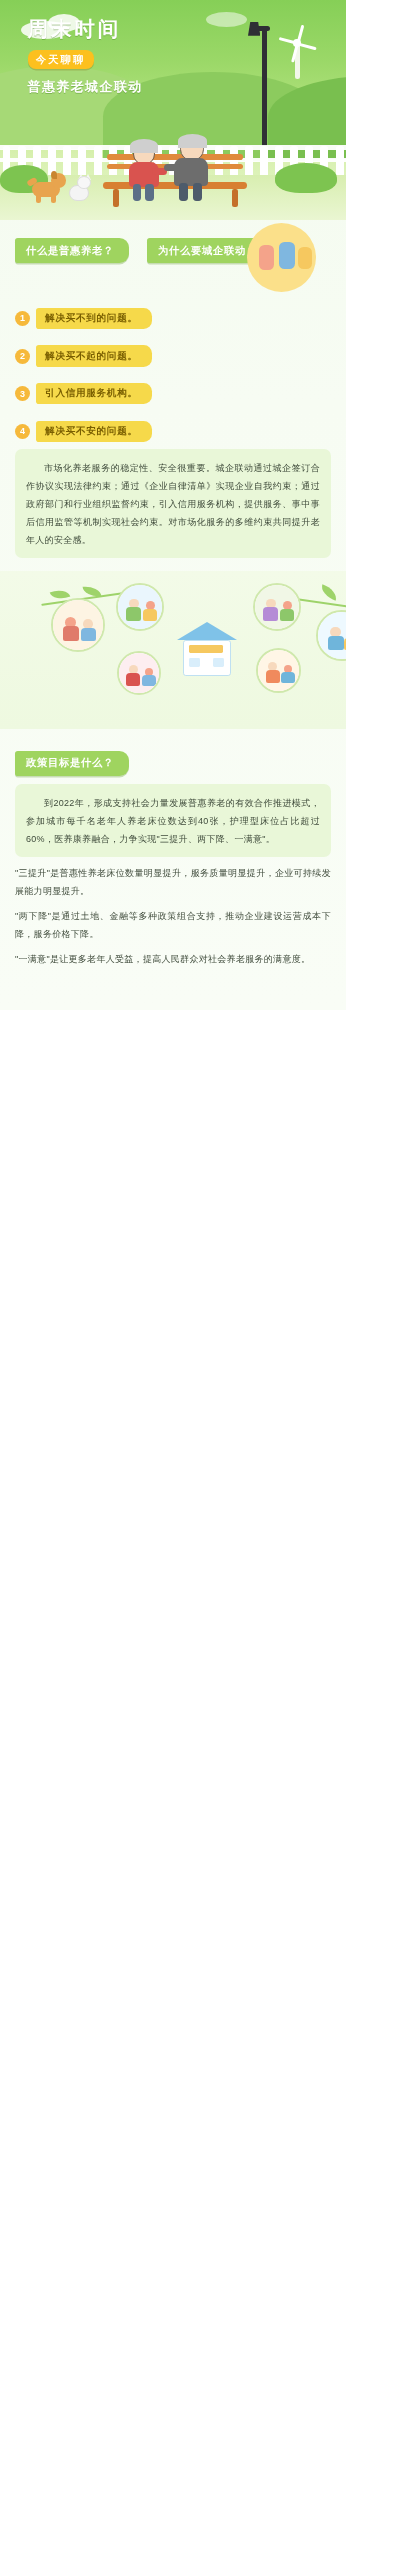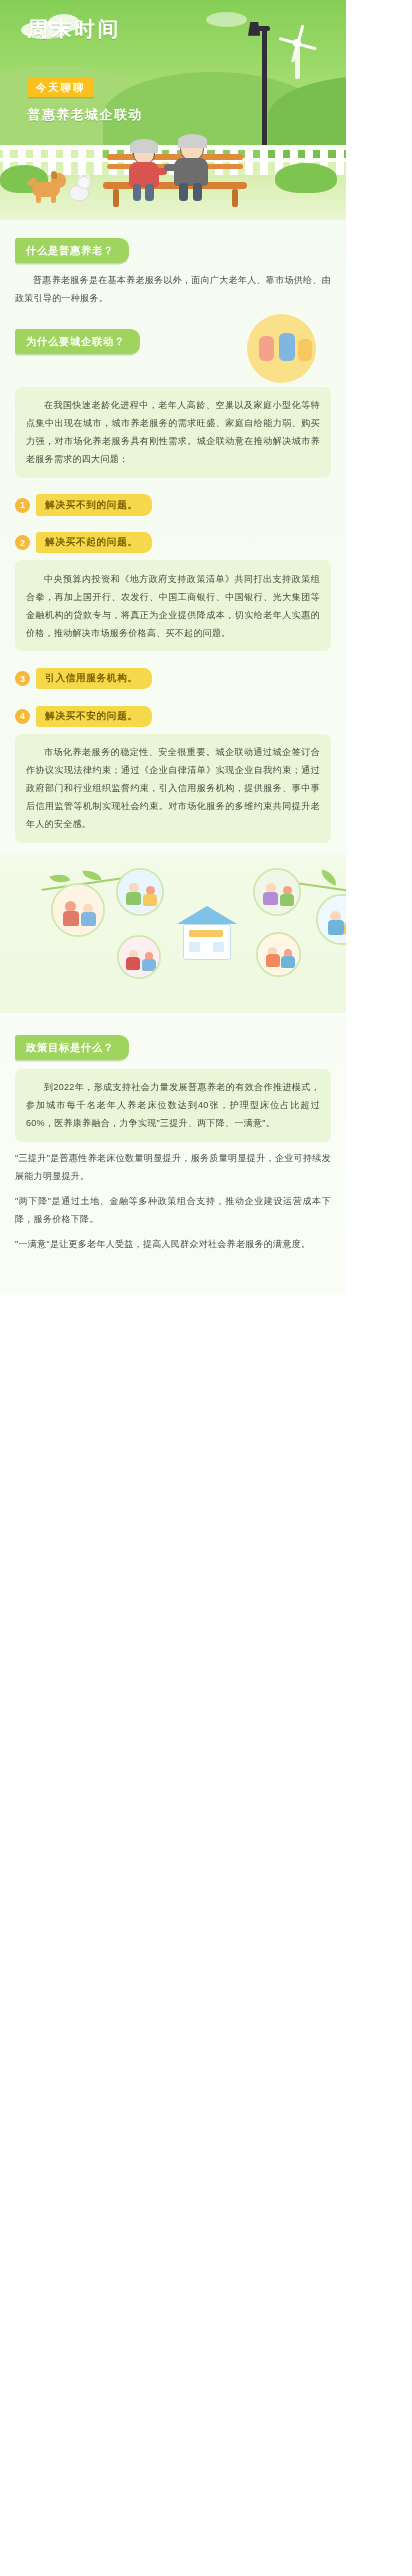--- a/index.html
+++ b/index.html
@@ -77,23 +77,22 @@
   }
 
   .title-block { position:absolute; left:27.5px; top:15px; z-index:6; }
   .main-title {
     font-size: 20.6px; font-weight: bold; color:#ffffff; letter-spacing:2.8px;
     text-shadow: 0 1.4px 0 rgba(80,140,40,.45);
     margin:0 0 6.9px 0;
   }
   .today-chip {
     display:inline-block; background:#fcc01e; color:#ffffff; font-size:10.3px;
-    font-weight:bold; letter-spacing:2.1px; padding:2.8px 8.3px; border-radius:0;
+    font-weight:bold; letter-spacing:2.1px; padding:2.8px 8.3px; border-radius:8px;
     box-shadow:0 1.4px 0 rgba(120,90,0,.25);
-    margin-top:28px;
   }
   .sub-title {
     margin-top:8.3px; font-size:13px; font-weight:bold; color:#ffffff;
     letter-spacing:1.4px; text-shadow:0 1.4px 0 rgba(80,140,40,.45);
   }
 
   
   .bench { position:absolute; left:103px; bottom:12.4px; width:144px; height:59px; z-index:4; }
   .bench-back { position:absolute; left:4.1px; top:5.5px; width:136px; height:5.5px; background:#e08a3c; border-radius:2.8px;}
   .bench-back2 { position:absolute; left:4.1px; top:15px; width:136px; height:5.5px; background:#e08a3c; border-radius:2.8px;}
@@ -346,46 +345,43 @@
       <div class="main-title">周末时间</div>
       <div class="today-chip">今天聊聊</div>
       <div class="sub-title">普惠养老城企联动</div>
     </div>
   </div>
 
   <div class="content">
 
     
     <div class="sec-head">什么是普惠养老？</div>
-    <div class="para indent">普惠养老服务是在基本养老服务以外，面向广大老年人、靠市场供给、由政策引导的一种服务。</div>
 
     
     <div class="sec-head">为什么要城企联动？</div>
 
     <div class="illus-why">
       <div class="disc"></div>
       <div class="fig" style="right:72px;top:12.4px;width:15px;height:25px;background:#f4a38a;"></div>
       <div class="fig" style="right:51px;top:9.6px;width:16.5px;height:27.5px;background:#7fb7e0;"></div>
       <div class="fig" style="right:34px;top:15px;width:13.8px;height:22px;background:#f6c85f;"></div>
     </div>
 
-    <div class="card">在我国快速老龄化进程中，老年人高龄、空巢以及家庭小型化等特点集中出现在城市，城市养老服务的需求旺盛、家庭自给能力弱、购买力强，对市场化养老服务具有刚性需求。城企联动意在推动解决城市养老服务需求的四大问题：</div>
 
     
     <div class="qa-head">
       <span class="qa-badge">1</span>
       <span class="qa-pill">解决买不到的问题。</span>
     </div>
 
     
     <div class="qa-head">
       <span class="qa-badge">2</span>
       <span class="qa-pill">解决买不起的问题。</span>
     </div>
-    <div class="card">中央预算内投资和《地方政府支持政策清单》共同打出支持政策组合拳，再加上国开行、农发行、中国工商银行、中国银行、光大集团等金融机构的贷款专与，将真正为企业提供降成本，切实给老年人实惠的价格，推动解决市场服务价格高、买不起的问题。</div>
 
     
     <div class="qa-head">
       <span class="qa-badge">3</span>
       <span class="qa-pill">引入信用服务机构。</span>
     </div>
 
     
     <div class="qa-head">
       <span class="qa-badge">4</span>

